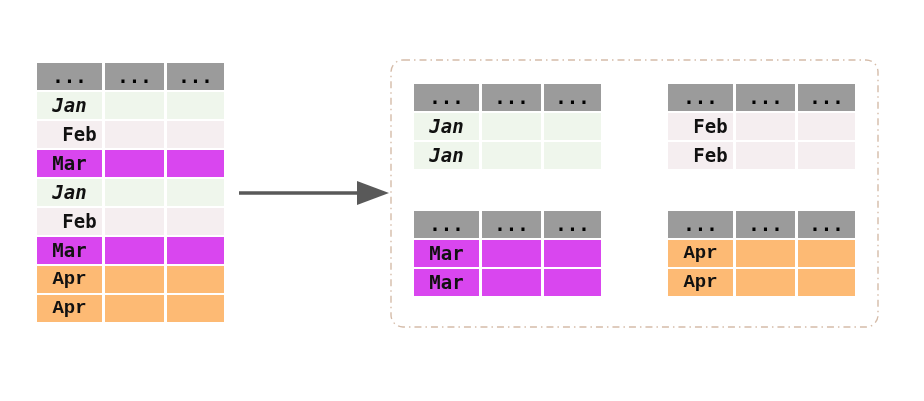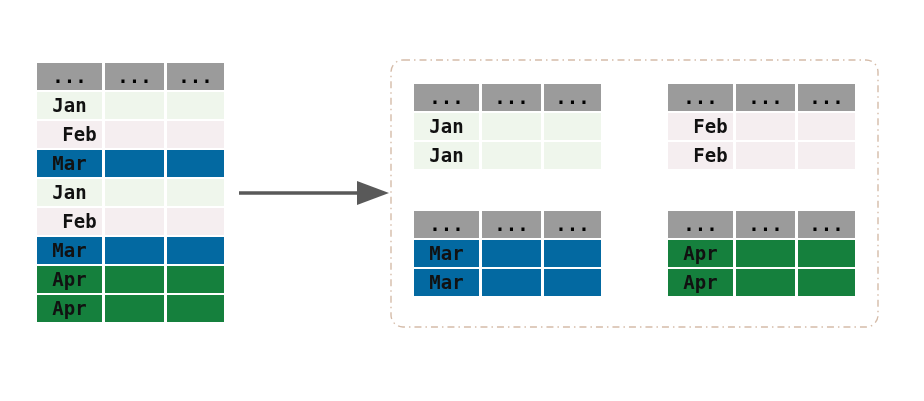--- a/index.html
+++ b/index.html
@@ -22,24 +22,24 @@
     height: 27px;
     line-height: 27px;
     text-align: center;
     font-size: 19px;
     font-weight: bold;
     color: #111111;
     overflow: hidden;
     white-space: nowrap;
   }
   .head { background: #9b9b9b; color: #000000; }
-  .r-jan { background: #eff6ec; }
+  .r-jan { background: #eff6ec; font-style: italic; }
   .r-feb { background: #f5eef0; padding-left: 20px; }
-  .r-mar { background: #0369a1; }
-  .r-apr { background: #15803d; }
+  .r-mar { background: #d946ef; }
+  .r-apr { background: #fdba74; font-family: Liberation Mono, monospace; }
   .src { left: 37px; top: 63px; }
   .panel {
     position: absolute;
     left: 390px; top: 59px;
     width: 489px; height: 269px;
   }
   .panel > svg.dashbox { position: absolute; left: 0; top: 0; }
   .g-tl { left: 24px;  top: 25px; }
   .g-tr { left: 278px; top: 25px; }
   .g-bl { left: 24px;  top: 152px; }

